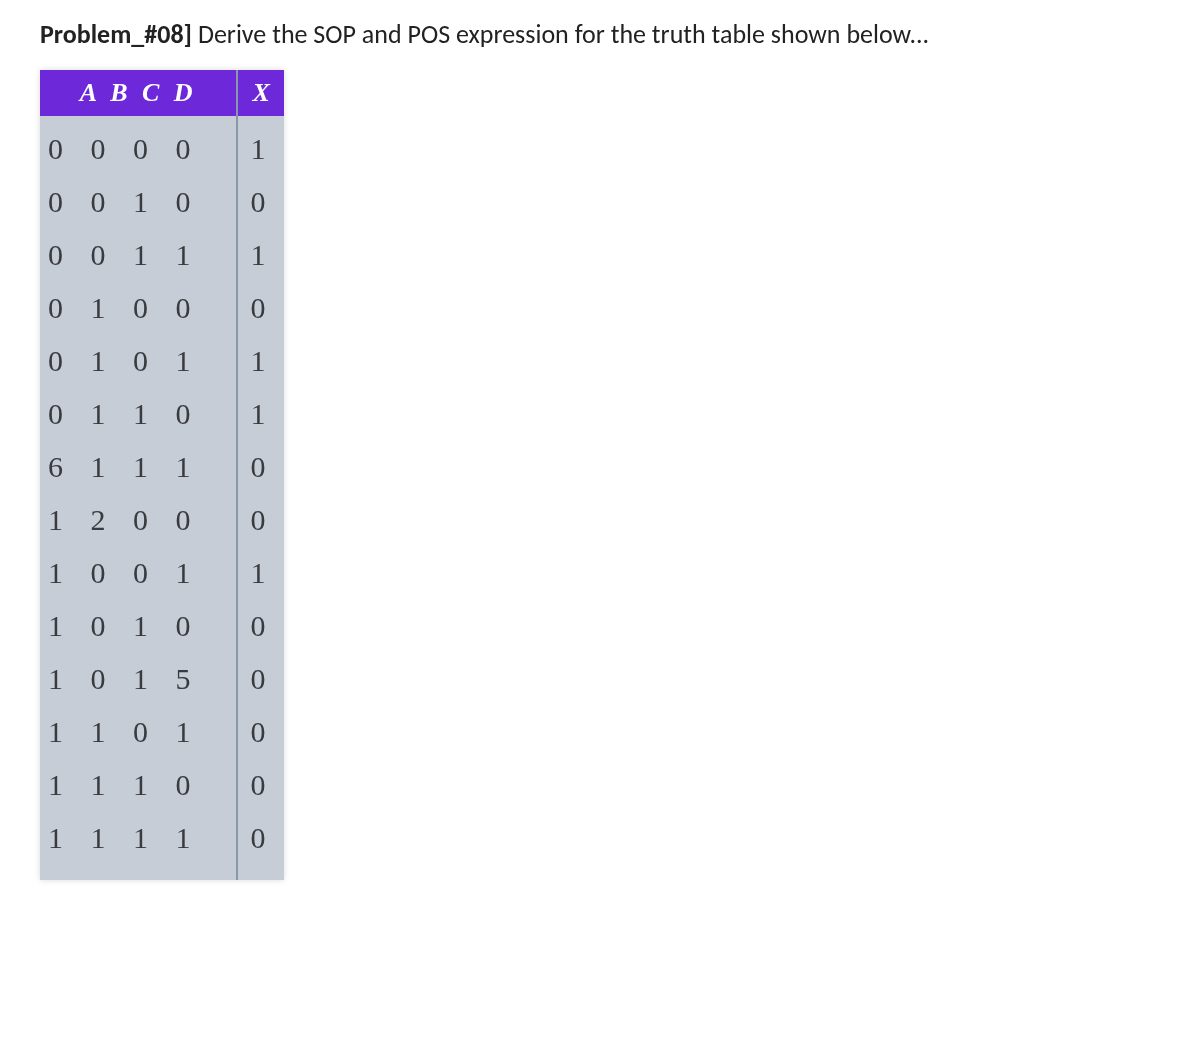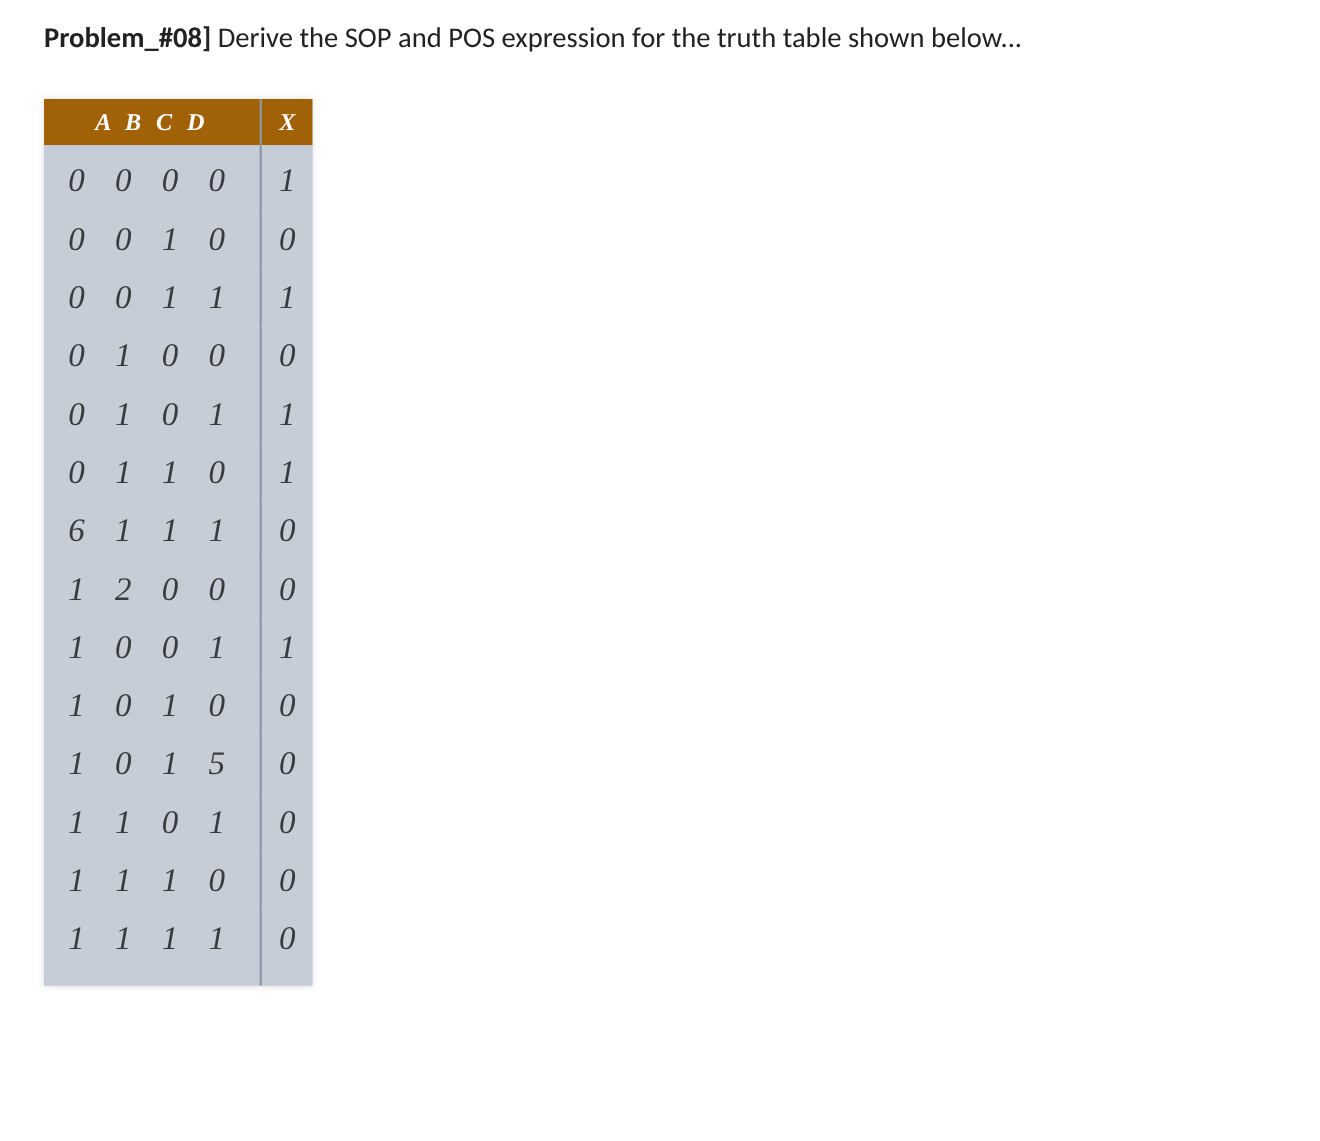--- a/index.html
+++ b/index.html
@@ -9,60 +9,58 @@
     }
     body {
       font-family: Calibri, Arial, sans-serif;
       background: #ffffff;
       padding: 18px 40px;
       width: 1200px;
     }
     .problem-line {
       font-size: 26px;
       color: #222;
-      margin-bottom: 40px;
+      margin-bottom: 20px;
       font-weight: 400;
     }
     .problem-label {
       font-weight: 700;
     }
     .truth-table {
       border-collapse: collapse;
       width: 244px;
       font-family: 'Times New Roman', Georgia, serif;
       box-shadow: 0 0 6px rgba(0,0,0,0.15);
       background: #c6cdd6;
     }
     .truth-table thead th {
-      background: #a16207;
+      background: #6d28d9;
       color: #ffffff;
       font-weight: 700;
       font-style: italic;
-      font-size: 22px;
+      font-size: 26px;
       padding: 8px 6px;
       text-align: center;
       border-right: 2px solid #8b97a7;
       letter-spacing: 4px;
     }
     .truth-table thead th:last-child {
       border-right: none;
       font-style: italic;
       letter-spacing: 0;
     }
     .truth-table tbody td {
       background: #c6cdd6;
       color: #3a3b3f;
       font-size: 30px;
       padding: 4px 8px;
-      text-align: center;
       border-right: 2px solid #8b97a7;
       letter-spacing: 10px;
       font-weight: 400;
       line-height: 1.5;
-      font-style: italic;
     }
     .truth-table tbody td:last-child {
       border-right: none;
       letter-spacing: 0;
       padding-left: 12px;
       padding-right: 12px;
     }
     .truth-table tbody tr:first-child td {
       padding-top: 10px;
     }

